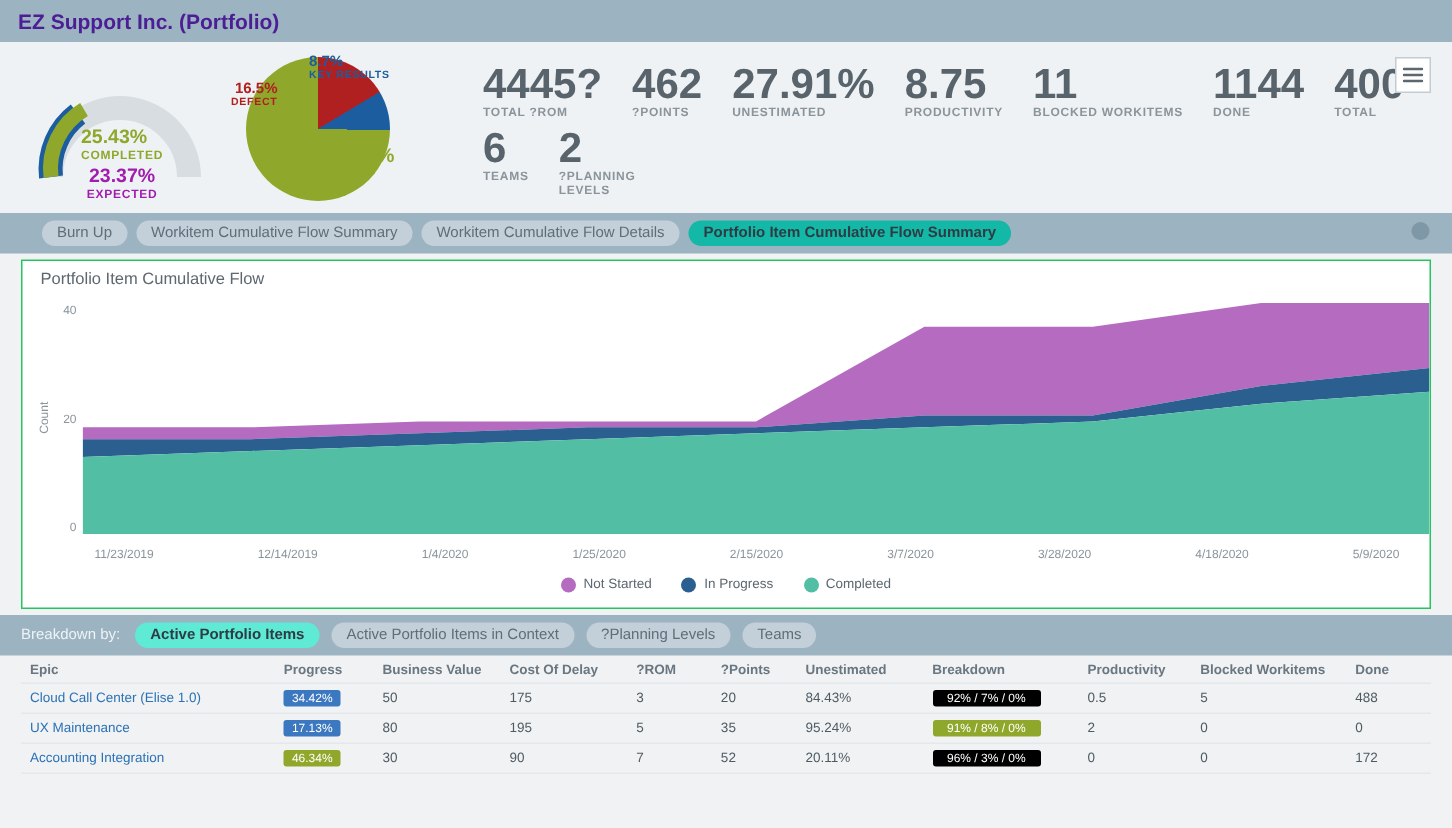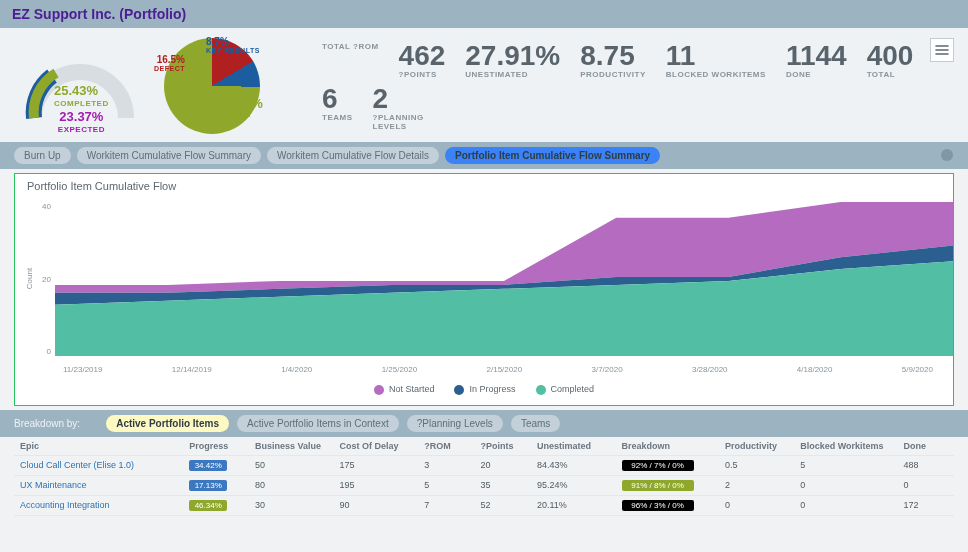--- a/index.html
+++ b/index.html
@@ -33,42 +33,42 @@
 
   .kpis { display:flex; flex-wrap:wrap; row-gap:6px; column-gap:20px; flex:1; padding-top:4px }
   .kpi { color:#505a62 }
   .kpi .big { font-size:28px; font-weight:700; color:#58636b; line-height:1 }
   .kpi .lbl { font-size:8px; font-weight:600; letter-spacing:.5px; color:#8b949b }
 
   .hamburger { position:absolute; top:10px; right:14px; width:24px; height:24px; border:1px solid #c4ccd2; background:#fff; display:flex; align-items:center; justify-content:center; cursor:pointer }
   .hamburger svg { width:14px; height:14px }
 
   
-  .tabbar { display:flex; align-items:center; gap:6px; padding:5px 14px; background:#9cb3c1; font-size:10px; position:relative }
+  .tabbar { display:flex; align-items:center; gap:6px; padding:5px 28px; background:#9cb3c1; font-size:10px; position:relative }
   .tab { padding:3px 10px; border-radius:9px; background:#c3d0d9; color:#5e6e79; cursor:pointer; white-space:nowrap }
-  .tab.active { background:#3b82f6; color:#2e3c45; font-weight:600 }
+  .tab.active { background:#14b8a6; color:#2e3c45; font-weight:600 }
   .tab.close { position:absolute; right:14px; background:transparent; padding:0 }
 
   
   .panel { margin:4px 14px; background:#fff; border:1px solid #22c55e }
   .chart-head { font-size:11px; color:#5c6770; padding:6px 12px; }
   .chart-body { position:relative; height:180px; display:flex }
   .y-axis { width:40px; display:flex; flex-direction:column; justify-content:space-between; align-items:flex-end; font-size:8px; color:#8a949b; padding: 4px 4px 22px }
   .y-axis .ylabel { position:absolute; left:4px; top:50%; transform:rotate(-90deg) translateX(14px); font-size:8px; color:#8a949b }
   .plot { flex:1; position:relative; padding-bottom:22px; overflow:hidden; }
   .plot svg { width:100%; height:100%; display:block }
   .x-ticks { position:absolute; bottom:4px; left:0; right:12px; display:flex; justify-content:space-between; font-size:8px; color:#8a949b; padding:0 8px }
   .legend { display:flex; justify-content:center; gap:20px; font-size:9px; color:#5c6770; padding:6px 0 10px }
   .swatch { display:inline-block; width:10px; height:10px; border-radius:50%; margin-right:5px; vertical-align:middle }
 
   
   .breakbar { display:flex; align-items:center; gap:8px; padding:5px 14px; background:#9cb3c1; font-size:10px; color:#fff }
-  .breakbar .lbl { margin-right:18px; color:#eef3f6 }
+  .breakbar .lbl { margin-right:2px; color:#eef3f6 }
   .breakbar .tab { background:#c3d0d9; color:#5e6e79 }
-  .breakbar .tab.active { background:#fef9c3; color:#2e3c45 }
+  .breakbar .tab.active { background:#5eead4; color:#2e3c45 }
 
   table { width:calc(100% - 28px); margin:0 14px 24px; border-collapse:collapse; font-size:9px; color:#4f5b62; table-layout:fixed }
   th, td { text-align:left; padding:4px 6px; border-bottom:1px solid #e3e8ec; overflow:hidden; text-overflow:ellipsis; white-space:nowrap }
   th { font-weight:600; color:#6a7780; font-size:9px }
   td.epic { color:#2c72b5 }
   .prog { display:inline-block; min-width:38px; padding:1px 4px; border-radius:2px; background:#3b78c0; color:#fff; font-size:8px; text-align:center }
   .prog.grn { background:#8fa82b }
   .bd { display:inline-block; min-width:72px; padding:1px 4px; border-radius:2px; font-size:8px; color:#fff; text-align:center }
   .bd.green { background:#000000 }
   .bd.olive { background:#8fa82b }
@@ -112,20 +112,21 @@
       <small>DEFECT</small>
     </div>
     <div class="pie-lbl" style="top:58px; left:62px; color:#8fa82b; font-size:13px">
       <span>74.8</span>%
       <small>STORY</small>
     </div>
   </div>
 
   <div class="kpis" id="kpi-host">
       <div class="kpi">
+        <div class="big">4445?</div>
         <div class="lbl">TOTAL ?ROM</div>
       </div>
       <div class="kpi">
         <div class="big">462</div>
         <div class="lbl">?POINTS</div>
       </div>
       <div class="kpi">
         <div class="big">27.91%</div>
         <div class="lbl">UNESTIMATED</div>
       </div>

